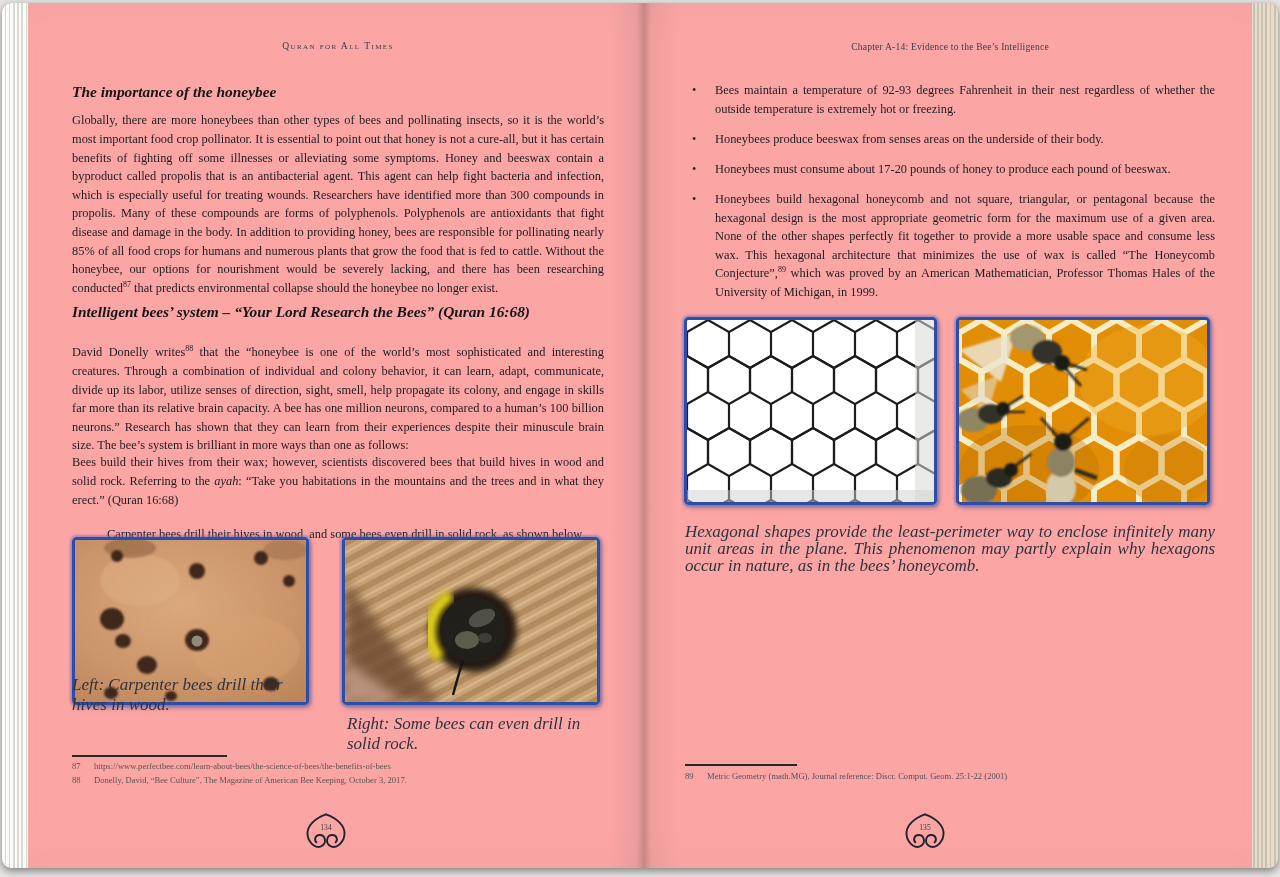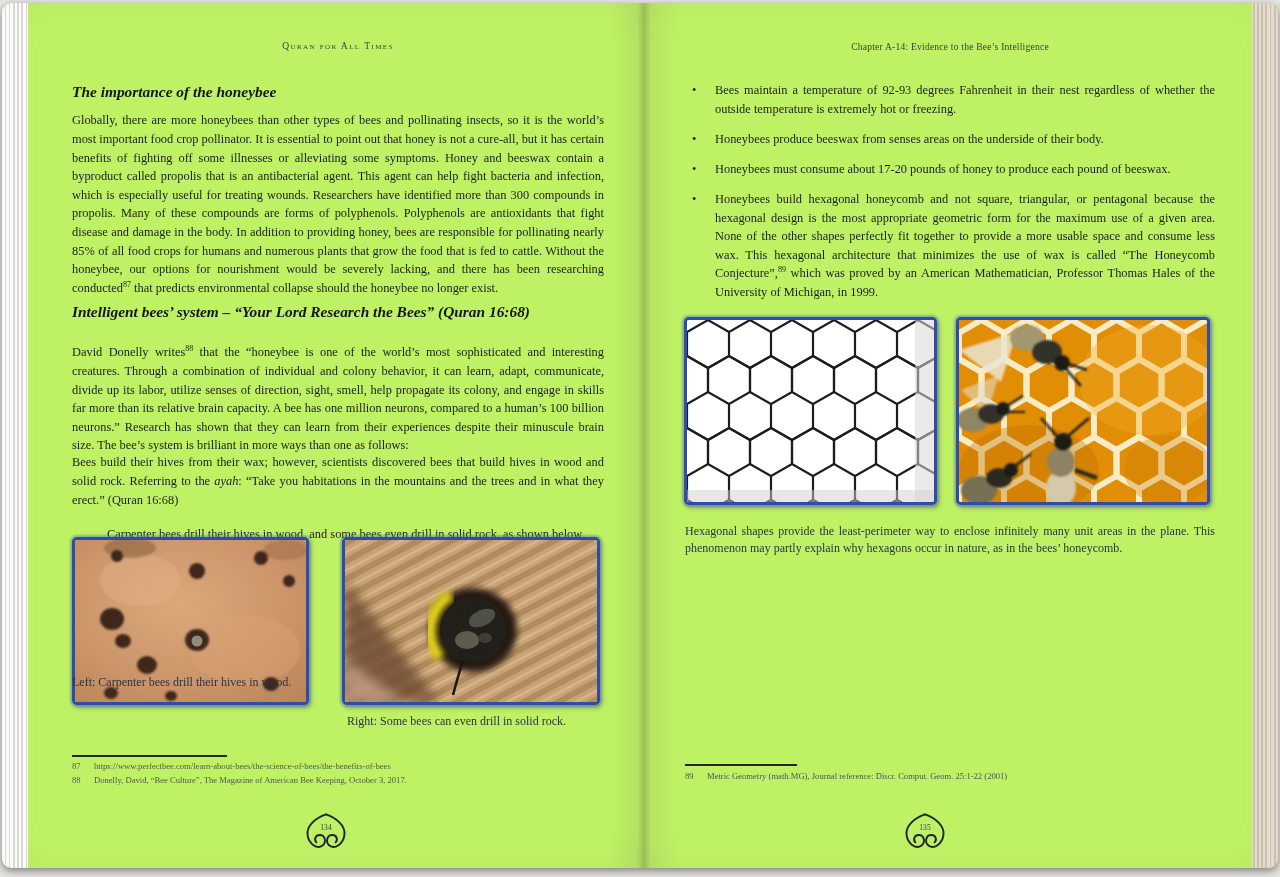--- a/index.html
+++ b/index.html
@@ -1,36 +1,36 @@
 <!DOCTYPE html>
 <html><head>
 <meta charset="utf-8">
 <style>
   * { box-sizing: border-box; }
   html,body { margin:0; padding:0; }
   body { background:#b9b8b4; font-family:"Liberation Serif", serif; }
   .stage { position:relative; width:1280px; height:877px; background:#e7e6e3; overflow:hidden; }
-  .book { position:absolute; left:2px; top:3px; right:2px; bottom:9px; background:#bef264;
+  .book { position:absolute; left:2px; top:3px; right:2px; bottom:9px; background:#fca5a5;
           border-radius:9px; box-shadow:0 3px 9px rgba(40,40,40,.55), inset 0 0 40px rgba(160,150,140,.12);
           overflow:hidden; }
   .edge-left { position:absolute; left:0; top:0; bottom:0; width:26px; border-radius:9px 0 0 9px;
           background:repeating-linear-gradient(to right, #fbfbfa 0 2.6px, #d9d8d3 2.6px 4.2px); }
   .edge-right { position:absolute; right:0; top:0; bottom:0; width:26px; border-radius:0 9px 9px 0;
           background:repeating-linear-gradient(to left, #e4dccd 0 2.4px, #ccc1af 2.4px 4.2px); }
   .gutter { position:absolute; left:608px; top:0; bottom:0; width:68px; pointer-events:none;
           background:linear-gradient(to right, rgba(0,0,0,0) 0%, rgba(95,85,75,.10) 40%,
           rgba(60,52,46,.26) 50%, rgba(95,85,75,.09) 60%, rgba(0,0,0,0) 100%); }
   .abs { position:absolute; }
   .running-head { font-size:9.6px; color:#3d3d49; letter-spacing:.8px; text-align:center; }
   .smallcaps { font-variant:small-caps; letter-spacing:1.4px; }
   .h1 { font-size:15.4px; font-weight:bold; color:#15151a;font-style:italic; }
   .bodytext { font-size:12.4px; line-height:18.6px; color:#1d1d22; text-align:justify; }
   .nowrap { white-space:nowrap; }
   sup.fnref { font-size:8px; line-height:0; vertical-align:super; }
-  .caption { font-size:12px; color:#2e3340; }
+  .caption { font-style:italic; font-size:17px; color:#2e3340; }
   .caption-just { text-align:justify; line-height:17px; }
   .figure { position:absolute; border:3px solid #2e4da8; border-radius:5px; overflow:hidden; background:#fff;
             box-shadow:0 0 2px 1.5px rgba(80,110,200,.45), 2px 3px 5px rgba(40,40,80,.35); }
   .figure svg { display:block; width:100%; height:100%; }
   .fnrule { position:absolute; border-top:2px solid #262626; }
   .fnrow { position:absolute; display:flex; font-size:8.6px; color:#5a544e; line-height:12px; }
   .fnrow .fn-num { width:22px; flex:0 0 22px; }
   .fn-blue { color:#4c5260; }
   .ornament { position:absolute; width:48px; height:46px; }
   .bullet-row { position:absolute; left:690px; width:523px; display:flex; }

